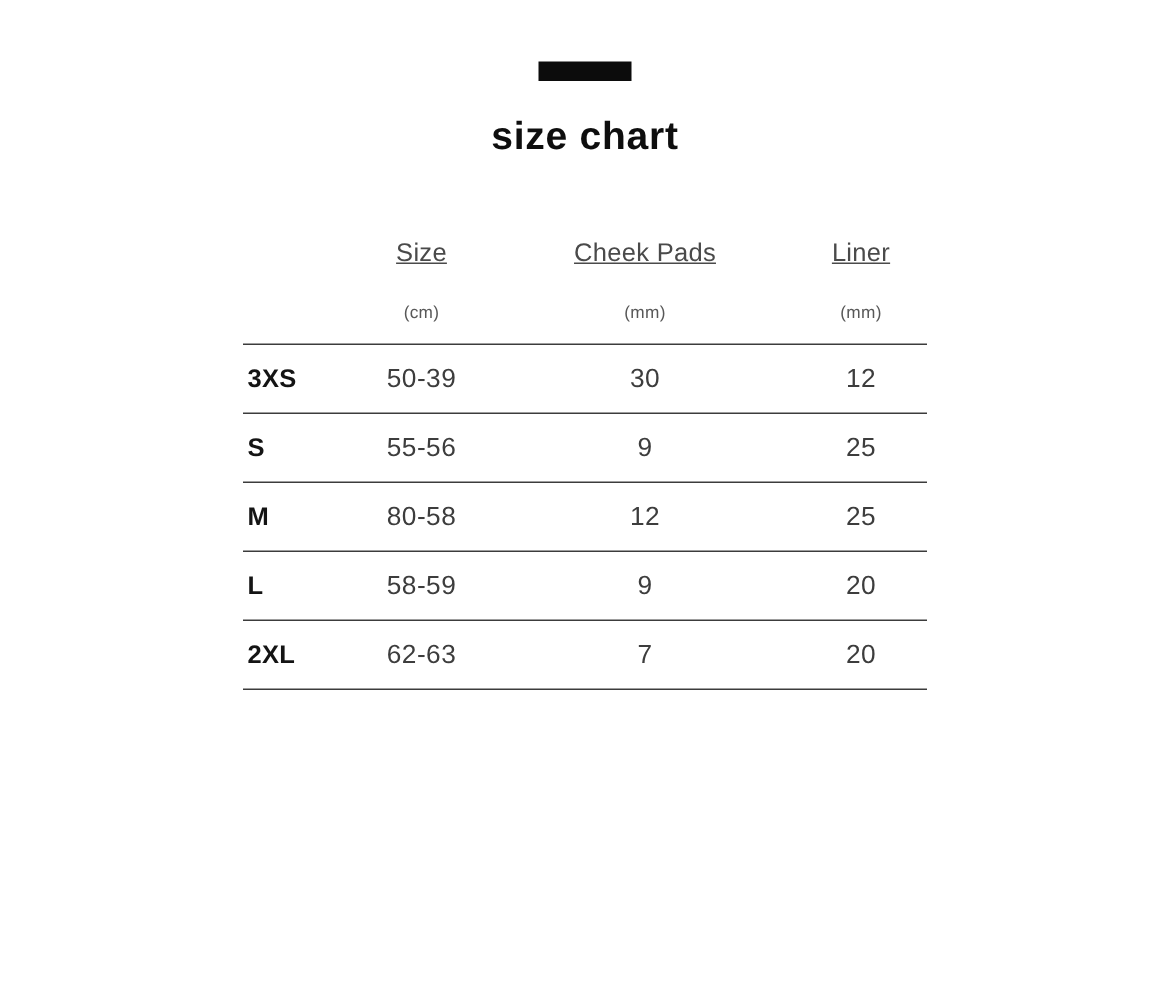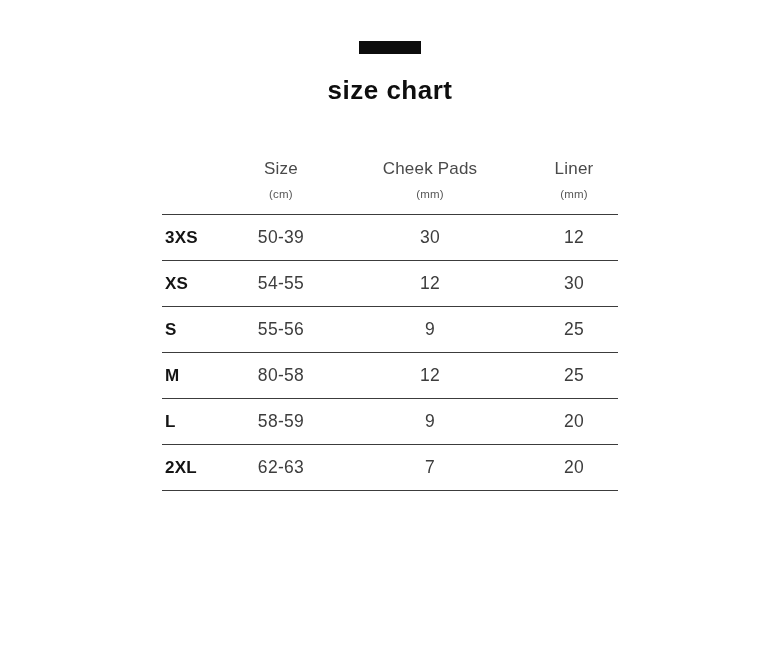--- a/index.html
+++ b/index.html
@@ -40,24 +40,25 @@
     font-weight: 400;
     text-align: center;
     vertical-align: top;
     padding: 8px 0 14px 0;
   }
   .col-head-label {
     display: block;
     font-size: 17px;
     color: #4a4a4a;
     letter-spacing: 0.2px;
+    text-decoration: underline;
   }
   .col-head-unit {
     display: block;
-    margin-top: 9px;
+    margin-top: 24px;
     font-size: 11.5px;
     color: #585858;
     letter-spacing: 0.2px;
   }
   tbody tr { border-top: 1.5px solid #3c3c3c; }
   table.size-chart { border-bottom: 1.5px solid #3c3c3c; }
   tbody td {
     height: 46px;
     font-size: 17.5px;
     color: #3d3d3d;
@@ -107,26 +108,20 @@
     </tr>
   </thead>
   <tbody id="size-rows">
       <tr>
         <td class="row-label">3XS</td>
         <td>50-39</td>
         <td>30</td>
         <td>12</td>
       </tr>
       <tr>
-        <td class="row-label">XS</td>
-        <td>54-55</td>
-        <td>12</td>
-        <td>30</td>
-      </tr>
-      <tr>
         <td class="row-label">S</td>
         <td>55-56</td>
         <td>9</td>
         <td>25</td>
       </tr>
       <tr>
         <td class="row-label">M</td>
         <td>80-58</td>
         <td>12</td>
         <td>25</td>

